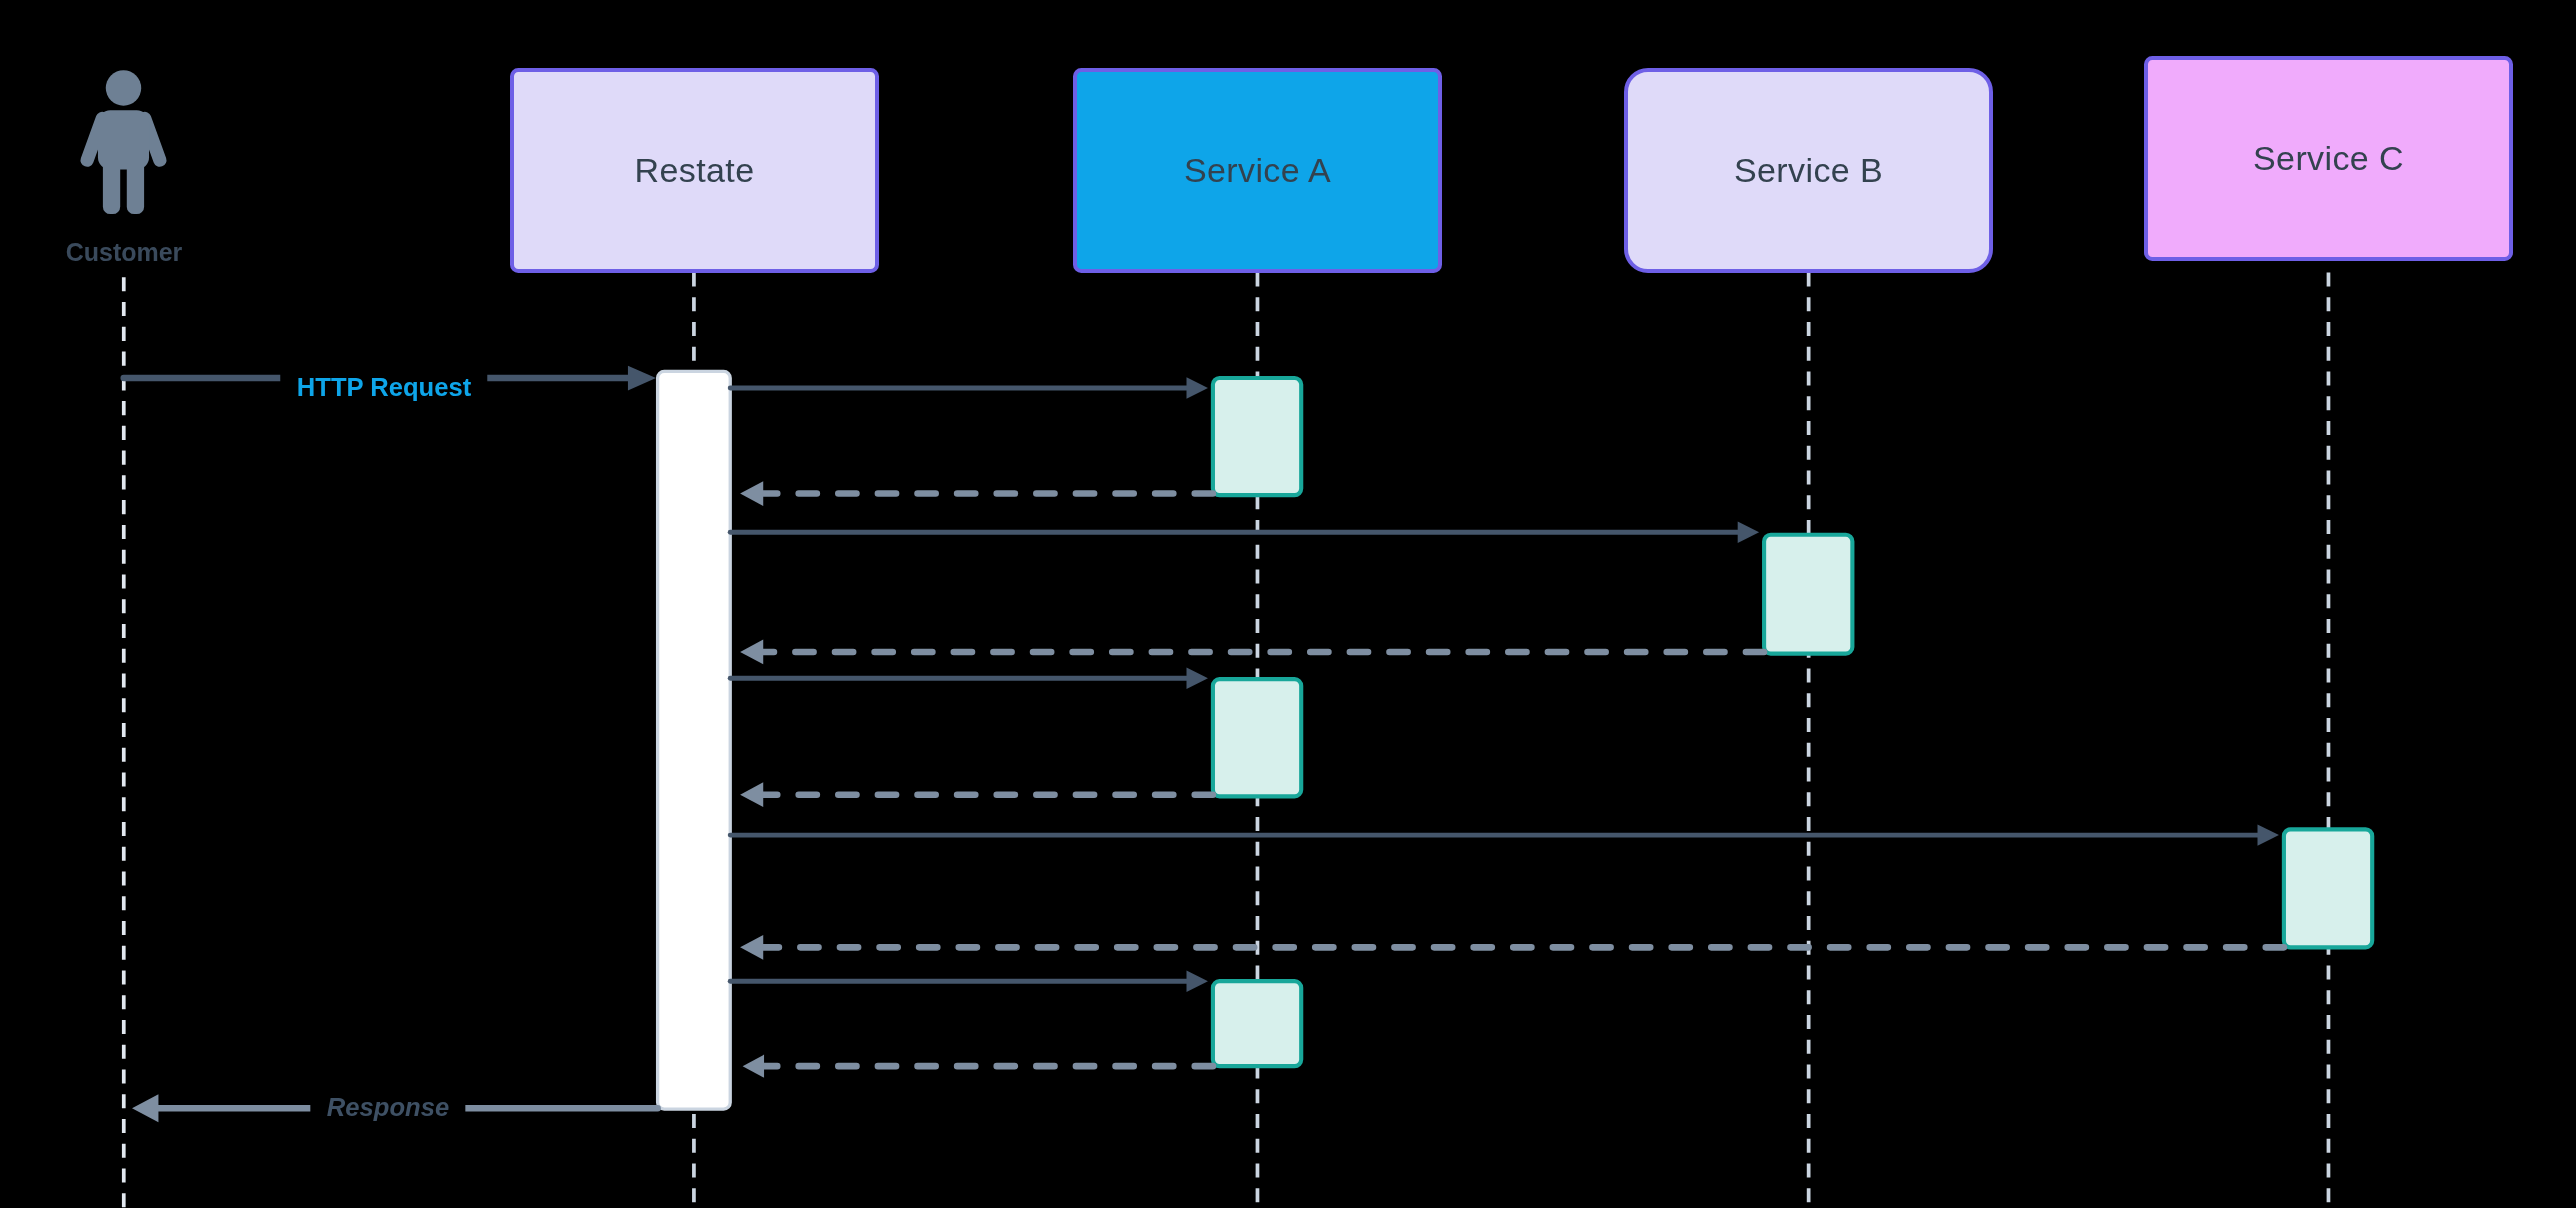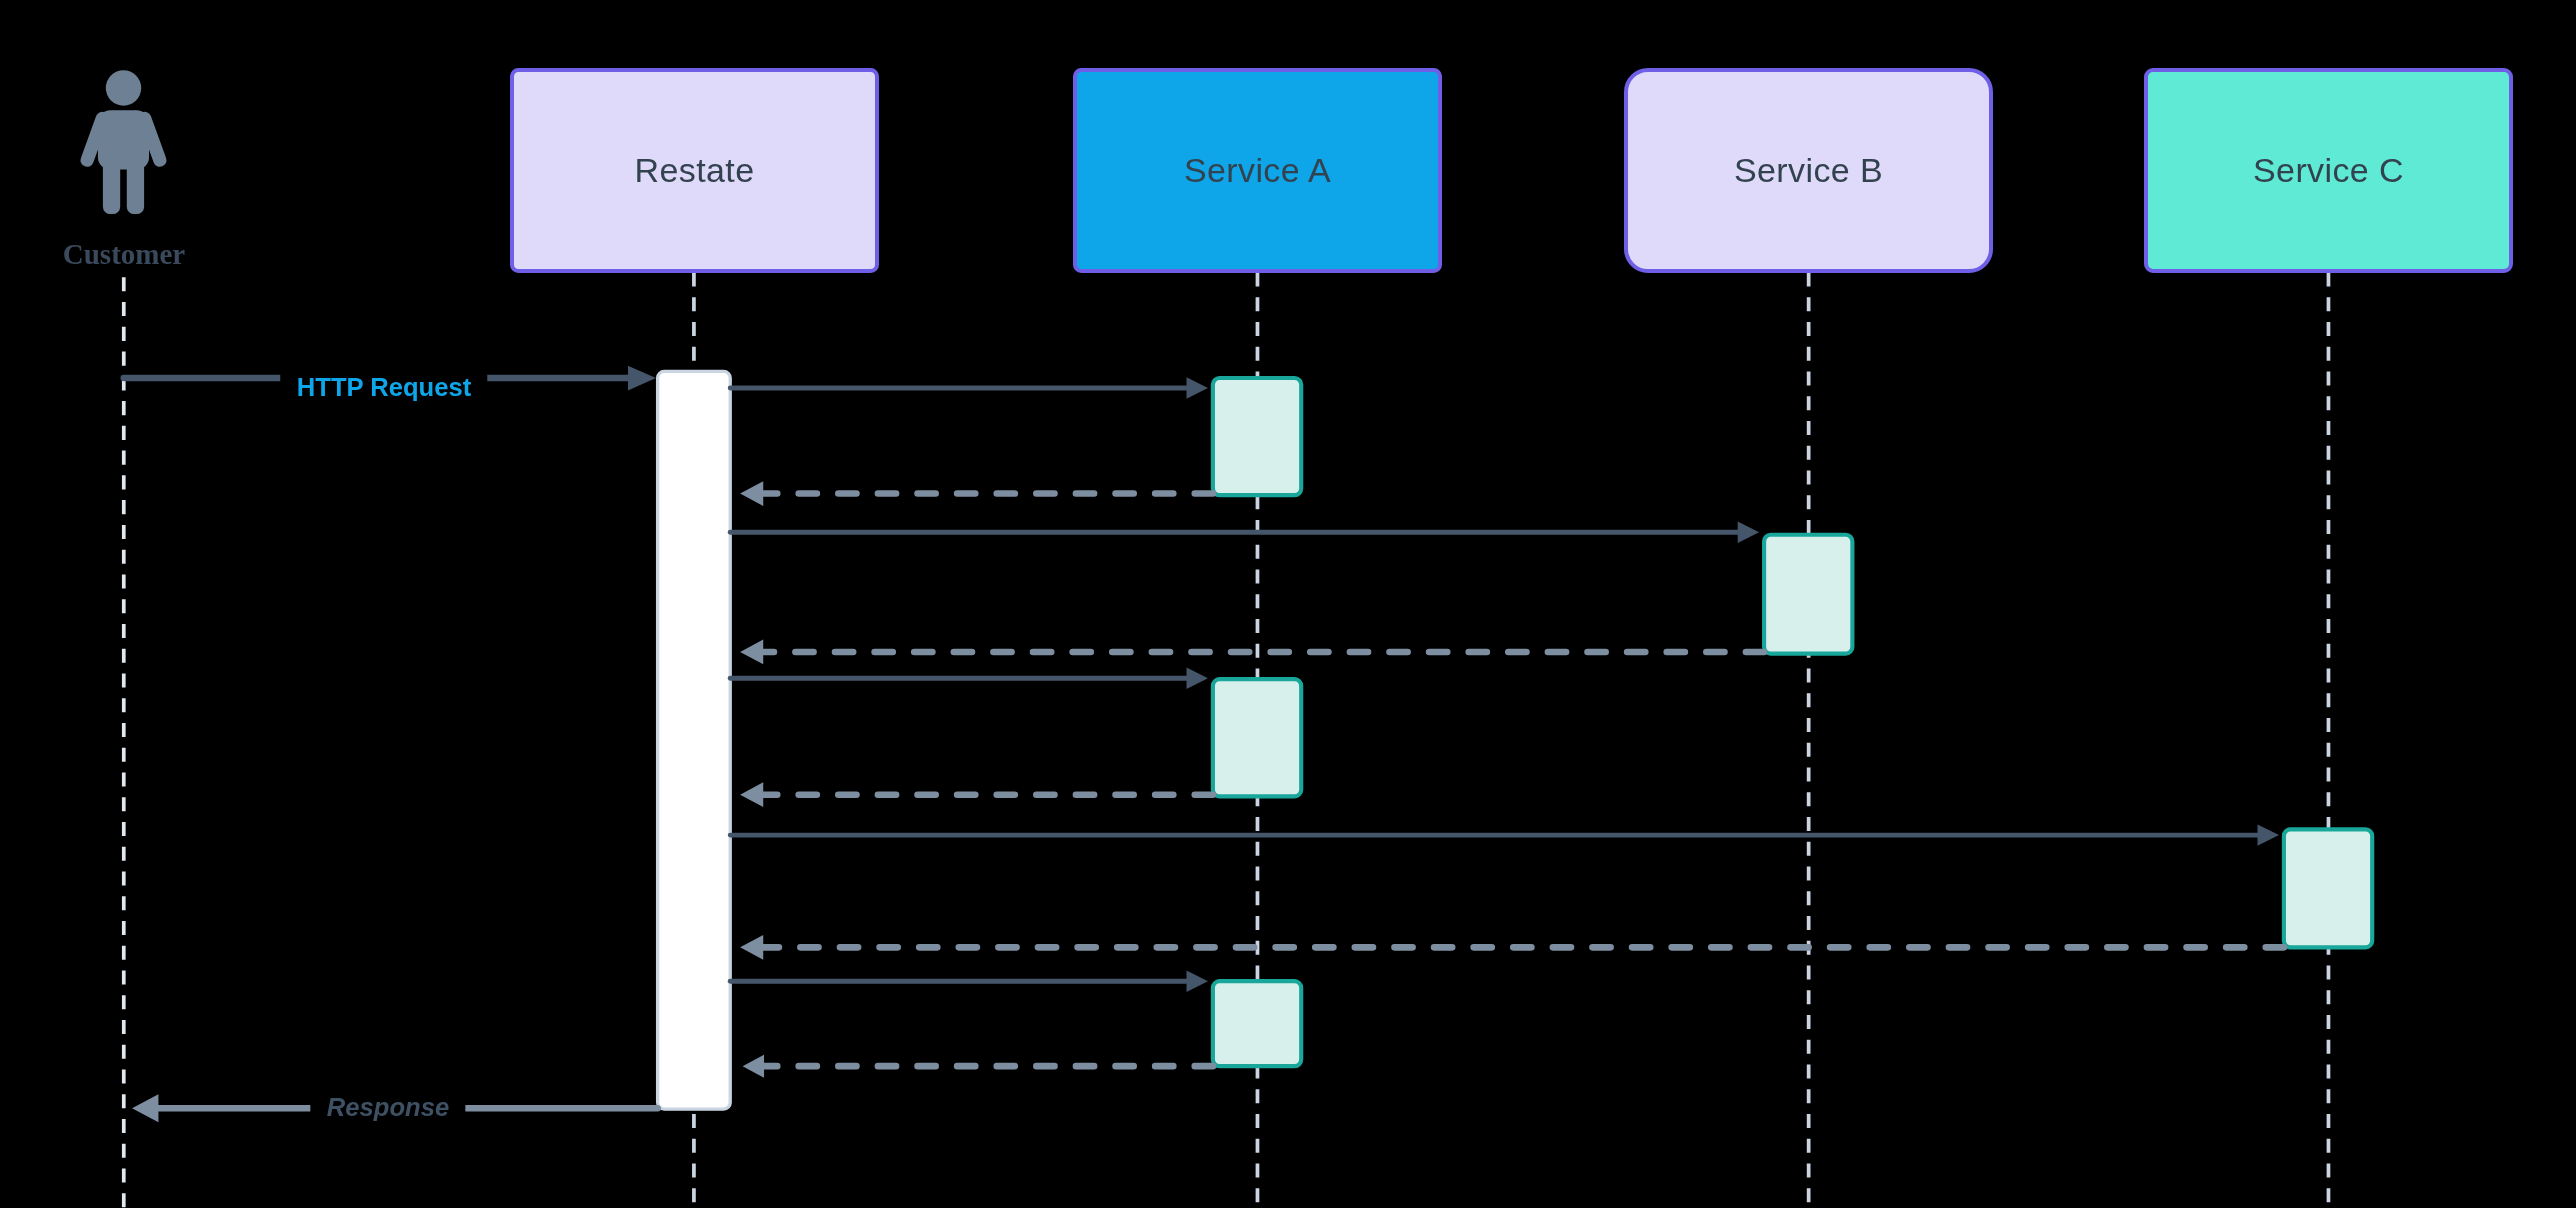--- a/index.html
+++ b/index.html
@@ -6,21 +6,21 @@
   body{width:2576px;height:1209px;position:relative;overflow:hidden;
        font-family:"Liberation Sans",sans-serif;}
   #stage{position:absolute;left:0;top:0;width:2576px;height:1209px;}
   #layer-svg{position:absolute;left:0;top:0;}
   .actor-box{position:absolute;width:369px;height:205px;box-sizing:border-box;
        border:4.1px solid #6E5FE6;border-radius:8.3px;background:#DFDAF9;
        display:flex;align-items:center;justify-content:center;}
   .actor-box span{font-size:34px;font-weight:500;letter-spacing:0.4px;text-align:right;}
   .person-wrap{position:absolute;}
   .person-label{position:absolute;transform:translateX(-50%);
-       font-size:29px;font-weight:600;white-space:nowrap;font-family:Liberation Serif, serif;}
+       font-size:25px;font-weight:600;white-space:nowrap;}
   .msg-label{position:absolute;transform:translate(-50%,-50%);
        background:#000;padding:3.3px 16.5px;font-size:25.6px;font-weight:600;
        white-space:nowrap;}
 </style>
 </head>
 <body>
 
 <div id="stage">
     <svg id="layer-svg" width="2576" height="1209" viewBox="0 0 3122 1465">
       <line x1="150" y1="336" x2="150" y2="1465" stroke="#E2E8F0" stroke-width="4.5" stroke-dasharray="17 13"></line>
@@ -74,17 +74,17 @@
     <div class="person-label" style="left: 124px; top: 238px; color: rgb(58, 74, 92);">Customer</div>
     <div class="actor-box" style="left: 510px; top: 68px; background: rgb(223, 218, 249); border-color: rgb(110, 95, 230);">
       <span style="color: rgb(51, 66, 79);">Restate</span>
     </div>
     <div class="actor-box" style="left: 1073px; top: 68px; background: #0ea5e9; border-color: rgb(110, 95, 230);">
       <span style="color: rgb(51, 66, 79);">Service A</span>
     </div>
     <div class="actor-box" style="left: 1624px; top: 68px; background: rgb(223, 218, 249); border-color: rgb(110, 95, 230); border-radius: 24px;">
       <span style="color: rgb(51, 66, 79);">Service B</span>
     </div>
-    <div class="actor-box" style="left: 2144px; top: 68px; background: #5eead4; border-color: rgb(110, 95, 230); border-radius: 9px;">
+    <div class="actor-box" style="left: 2144px; top: 56px; background: #f0abfc; border-color: rgb(110, 95, 230);">
       <span style="color: rgb(51, 66, 79);">Service C</span>
     </div>
   </div>
 
 
 </body></html>

